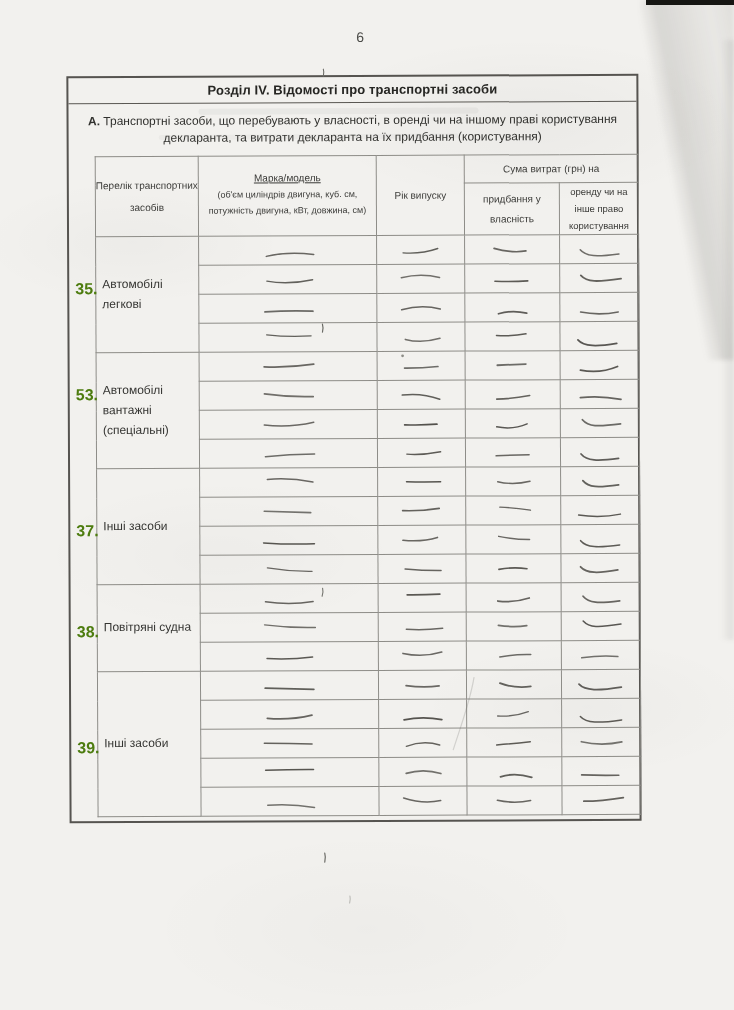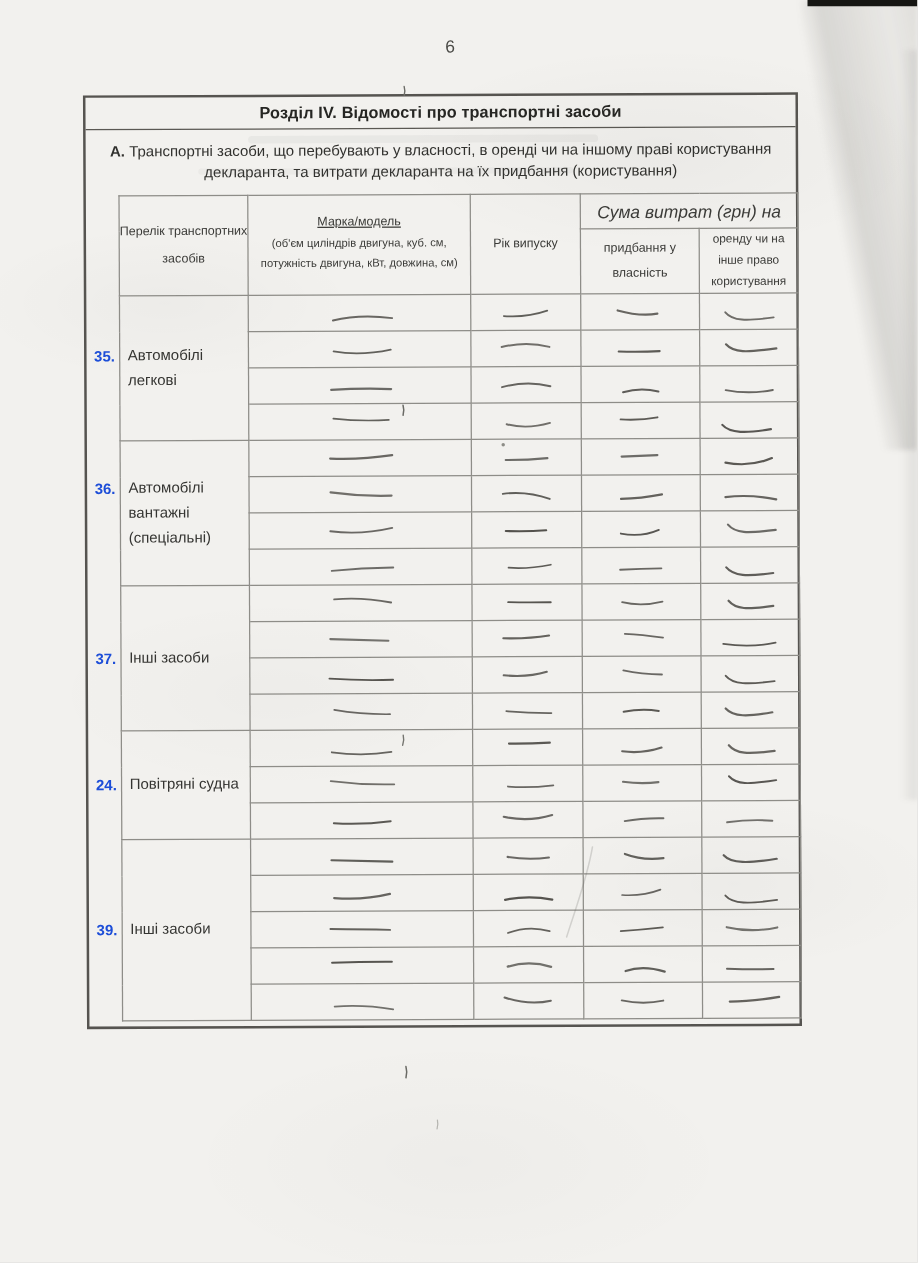--- a/index.html
+++ b/index.html
@@ -41,31 +41,31 @@
   table.vtab { border-collapse:collapse; table-layout:fixed; width:543px;
     border:1.5px solid #5f5d58; background:transparent; }
   .vtab th, .vtab td { border:1px solid #8e8d88; padding:0; }
   .vtab thead th { font-weight:normal; color:#3b3b38; vertical-align:middle; text-align:center; }
   tr.h1 { height:28px; } tr.h2 { height:52px; }
   .th-vehicles { font-size:10px; line-height:2.2; padding:0 2px; }
   .th-make { padding:0 3px; }
   .mm-title { display:block; font-size:10px; margin-bottom:4px;text-decoration:underline; }
   .mm-note  { display:block; font-size:9px; line-height:1.75; }
   .th-year { font-size:10px;margin-left:15px; }
-  .th-costs { font-size:14px;font-style:italic; }
+  .th-costs { font-size:10px; }
   .th-purchase { font-size:10px; line-height:2.0;margin-left:14px; }
   .th-rent { font-size:9.5px; line-height:1.8; padding:0 2px;margin-left:36px; }
 
   .vtab tbody tr { height:29px; }
   .vtab tbody tr.section-start td { border-top:1px solid #6f6d68; }
   td.label-cell { vertical-align:middle; padding:0 2px 0 6px; font-size:12px;
     color:#353532; line-height:1.65; }
   .label-box { position:relative; }
   .row-number { position:absolute; left:-27px; top:1px; width:26px; text-align:left;
-    font-weight:600; color:#1d4ed8; font-size:12px; }
+    font-weight:600; color:#4d7c0f; font-size:16px; }
   td.mark-cell { text-align:center; vertical-align:middle; overflow:visible; }
   td.mark-cell svg { display:block; margin:0 auto; overflow:visible; }
 
   .artifacts { position:absolute; inset:0; pointer-events:none; }
 </style>
 </head>
 <body>
 
 <div class="page">
   <div class="corner-shadow"></div>
@@ -190,21 +190,21 @@
                   </svg>
                 </td>
                 <td class="mark-cell">
                   <svg width="48" height="16" viewBox="0 0 48 16" style="transform: translateY(4.7px) rotate(-0.64deg);">
                     <path d="M 2.4 6.9 C 8.4 13.9, 21.6 13.9, 41.2 10.9" fill="none" stroke="#54524d" stroke-width="1.73" stroke-linecap="round" opacity="0.97"></path>
                   </svg>
                 </td>
               </tr>
               <tr class="section-start">
                 <td rowspan="4" class="label-cell">
-                  <div class="label-box"><span class="row-number">36.</span><span>Автомобілі вантажні (спеціальні)</span></div>
+                  <div class="label-box"><span class="row-number">53.</span><span>Автомобілі вантажні (спеціальні)</span></div>
                 </td>
                 <td class="mark-cell">
                   <svg width="56" height="16" viewBox="0 0 56 16" style="transform: translateY(0.7px) rotate(-0.93deg);">
                     <path d="M 3.5 7.3 Q 28.0 8.8 53.2 5.6" fill="none" stroke="#54524d" stroke-width="1.71" stroke-linecap="round" opacity="0.87"></path>
                   </svg>
                 </td>
                 <td class="mark-cell">
                   <svg width="44" height="16" viewBox="0 0 44 16" style="transform: translateY(0px) rotate(-1.42deg);">
                     <path d="M 4.9 9.8 Q 22.0 10.4 38.3 9.2" fill="none" stroke="#54524d" stroke-width="1.67" stroke-linecap="round" opacity="0.84"></path>
                   </svg>
@@ -372,21 +372,21 @@
                   </svg>
                 </td>
                 <td class="mark-cell">
                   <svg width="48" height="16" viewBox="0 0 48 16" style="transform: translateY(1px) rotate(-1.24deg);">
                     <path d="M 4.1 5.3 C 10.1 12.3, 21.6 12.3, 41.3 9.3" fill="none" stroke="#54524d" stroke-width="1.76" stroke-linecap="round" opacity="0.89"></path>
                   </svg>
                 </td>
               </tr>
               <tr class="section-start">
                 <td rowspan="3" class="label-cell">
-                  <div class="label-box"><span class="row-number">24.</span><span>Повітряні судна</span></div>
+                  <div class="label-box"><span class="row-number">38.</span><span>Повітряні судна</span></div>
                 </td>
                 <td class="mark-cell">
                   <svg width="56" height="16" viewBox="0 0 56 16" style="transform: translateY(4px) rotate(-0.64deg);">
                     <path d="M 3.8 7.1 Q 28.0 11.0 51.5 7.6" fill="none" stroke="#54524d" stroke-width="1.42" stroke-linecap="round" opacity="0.89"></path>
                   </svg>
                 </td>
                 <td class="mark-cell">
                   <svg width="44" height="16" viewBox="0 0 44 16" style="transform: translateY(-1.3px) rotate(-1.28deg);">
                     <path d="M 6.6 6.0 Q 22.0 6.6 39.3 6.1" fill="none" stroke="#54524d" stroke-width="1.70" stroke-linecap="round" opacity="0.96"></path>
                   </svg>

